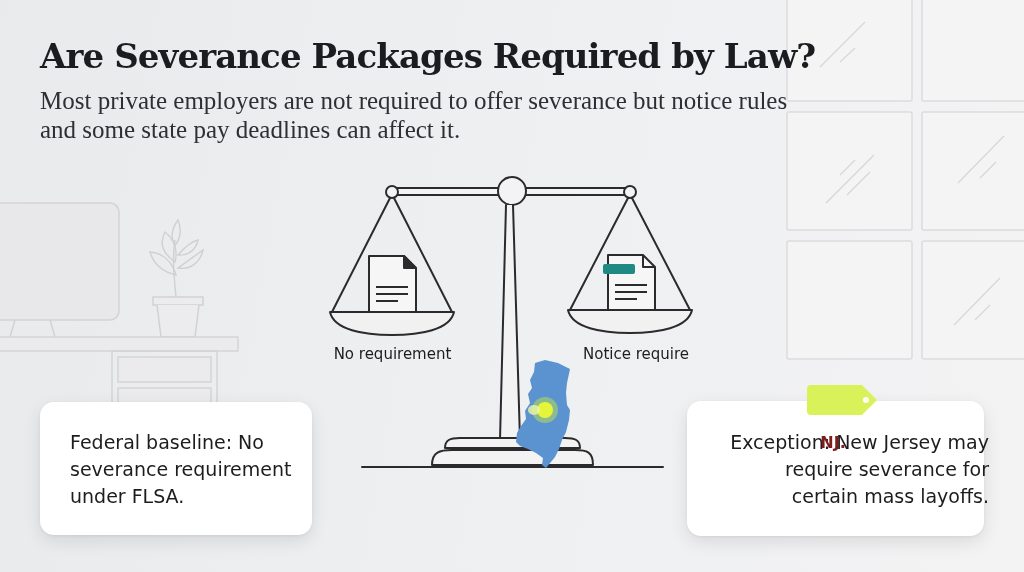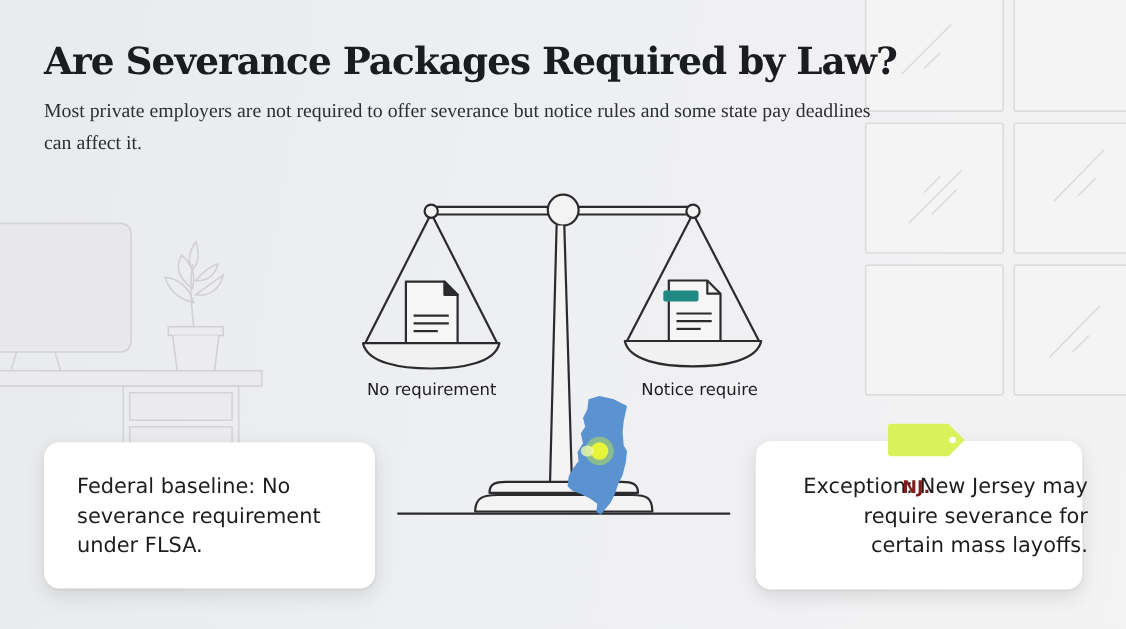--- a/index.html
+++ b/index.html
@@ -11,21 +11,21 @@
   }
   .bg-layer { position:absolute; left:0; top:0; width:1024px; height:572px; }
   .title {
     position:absolute; left:40px; top:36px;
     font-family: "DejaVu Serif", serif; font-weight:bold;
     font-size:34px; letter-spacing:-0.9px; color:#1b1c20; white-space:nowrap;
   }
   .subtitle {
     position:absolute; left:40px; top:86px; width:760px;
     font-family: "Liberation Serif", serif;
-    font-size:18px; line-height:29px; color:#2e2f33;
+    font-size:25px; line-height:29px; color:#2e2f33;
   }
   .scale { position:absolute; left:0; top:0; }
   .pan-label {
     position:absolute; text-align:center; font-size:15px; line-height:20px; color:#1d1d1f;
   }
   .pan-label .head { font-weight:bold; display:block; }
   .card {
     position:absolute; background:#ffffff; border-radius:14px;
     box-shadow: 0 6px 18px rgba(0,0,0,0.10), 0 1px 3px rgba(0,0,0,0.06);
     font-size:19px; line-height:27px; color:#1d1d1f;
@@ -143,21 +143,21 @@
   </g>
 </svg>
 
 <div class="pan-label" style="left:320px; top:344px; width:145px;">
   <span>No requirement</span>
 </div>
 <div class="pan-label" style="left:566px; top:344px; width:140px;">
   <span>Notice require</span>
 </div>
 
-<div class="card" style="left:40px; top:402px; width:301px; height:133px;">
+<div class="card" style="left:40px; top:402px; width:272px; height:133px;">
   <div class="text" style="left:30px; top:27px; width:250px;">Federal baseline: No severance requirement under FLSA.</div>
 </div>
 
 <div class="card" style="left:687px; top:401px; width:297px; height:135px;">
   <div class="text" style="left:42px; top:28px; width:260px;text-align:right;">Exception: New Jersey may require severance for certain mass layoffs.</div>
 </div>
 
 <div class="tag">
   <svg width="72" height="30" viewBox="0 0 72 30" style="position:absolute;left:0;top:0;">
     <path d="M4 0 L55 0 L70 15 L55 30 L4 30 Q0 30 0 26 L0 4 Q0 0 4 0Z" fill="#d9f25a"></path>

